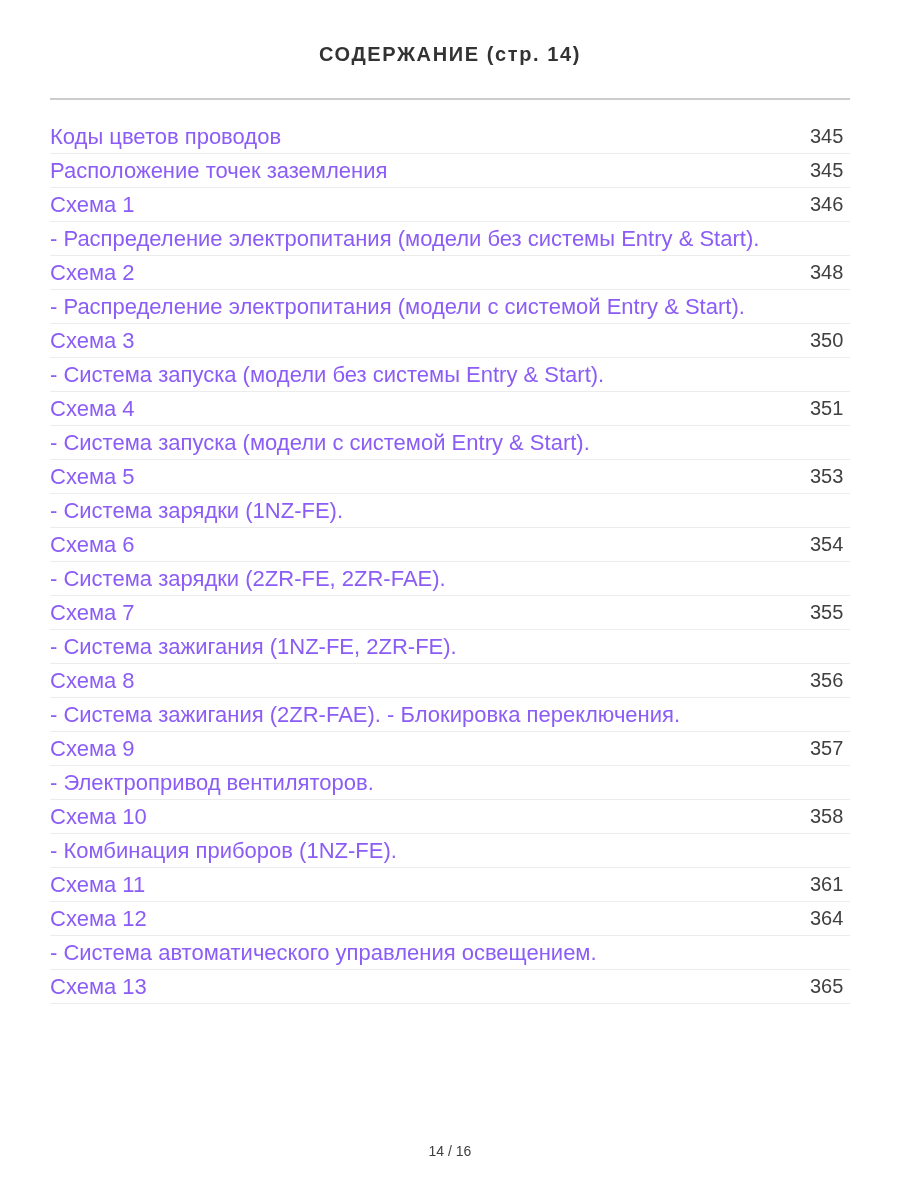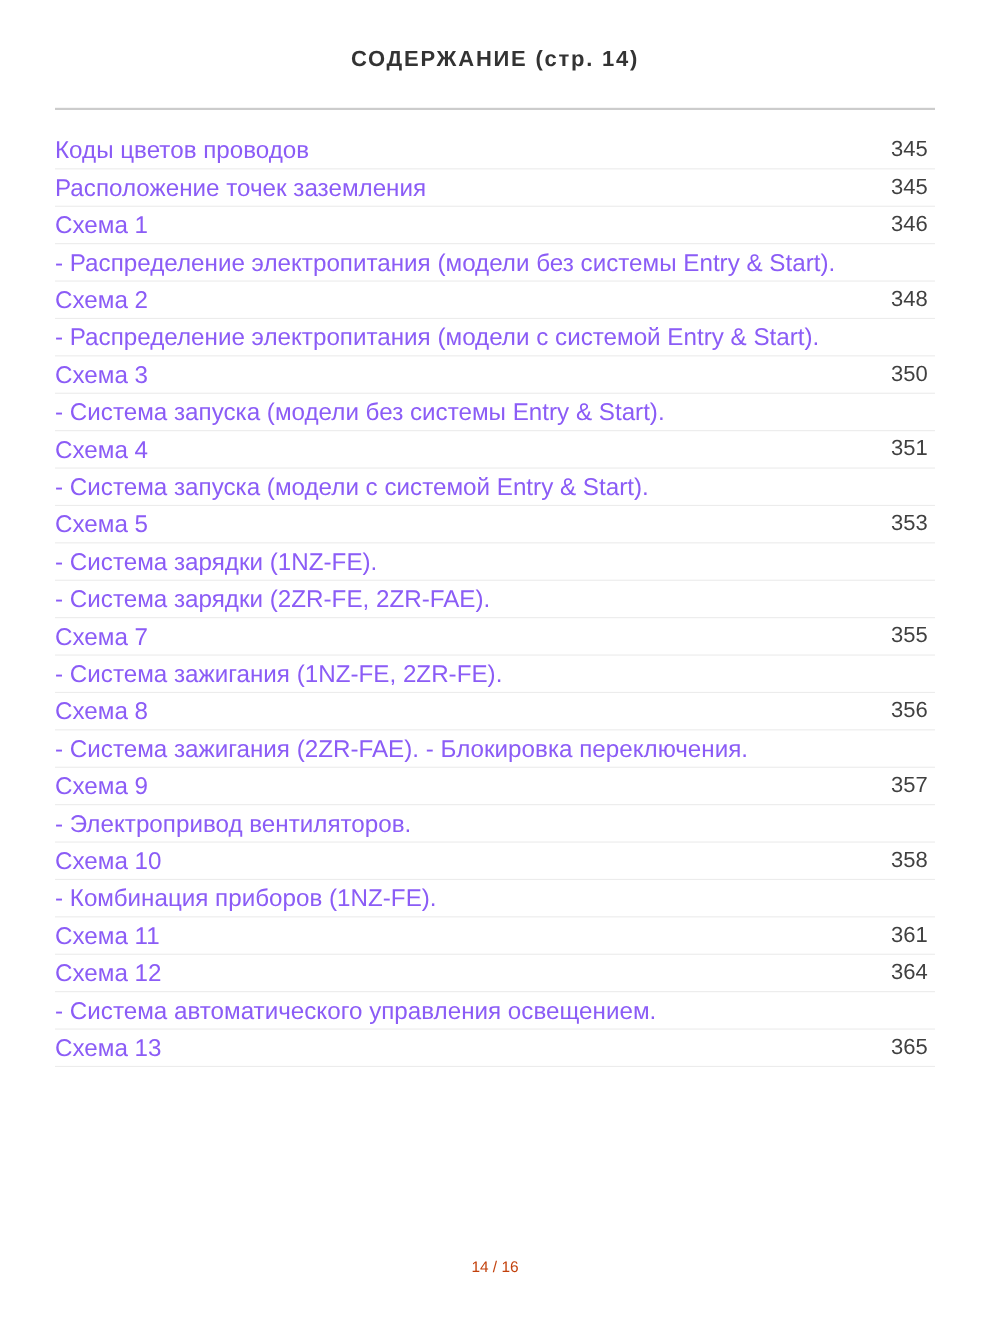--- a/index.html
+++ b/index.html
@@ -63,21 +63,21 @@
       font-size: 20px;
       color: #404040;
     }
     .footer {
       position: absolute;
       top: 1143px;
       left: 0;
       width: 900px;
       text-align: center;
       font-size: 14px;
-      color: #c2410c;
+      color: #404040;
     }
   </style>
 </head>
 <body>
 
 <h1 class="page-title">СОДЕРЖАНИЕ (стр. 14)</h1>
 <div class="title-rule"></div>
 
 <ul class="toc-list">
   <li class="toc-row">
@@ -122,20 +122,24 @@
     </li>
   <li class="toc-row">
       <span class="toc-label">Схема 5</span>
       <span class="toc-page">353</span>
     </li>
   <li class="toc-row">
       <span class="toc-label">- Система зарядки (1NZ-FE).</span>
       <span class="toc-page"></span>
     </li>
   <li class="toc-row">
+      <span class="toc-label">Схема 6</span>
+      <span class="toc-page">354</span>
+    </li>
+  <li class="toc-row">
       <span class="toc-label">- Система зарядки (2ZR-FE, 2ZR-FAE).</span>
       <span class="toc-page"></span>
     </li>
   <li class="toc-row">
       <span class="toc-label">Схема 7</span>
       <span class="toc-page">355</span>
     </li>
   <li class="toc-row">
       <span class="toc-label">- Система зажигания (1NZ-FE, 2ZR-FE).</span>
       <span class="toc-page"></span>

